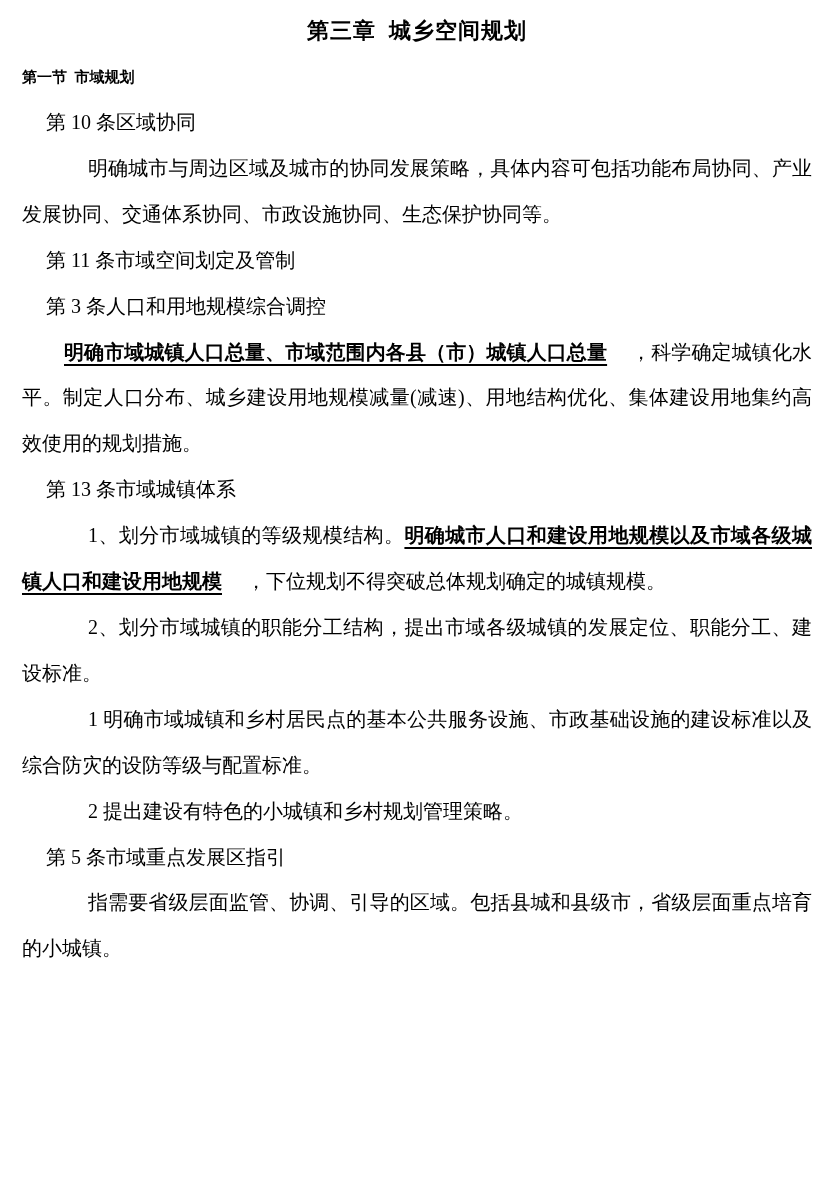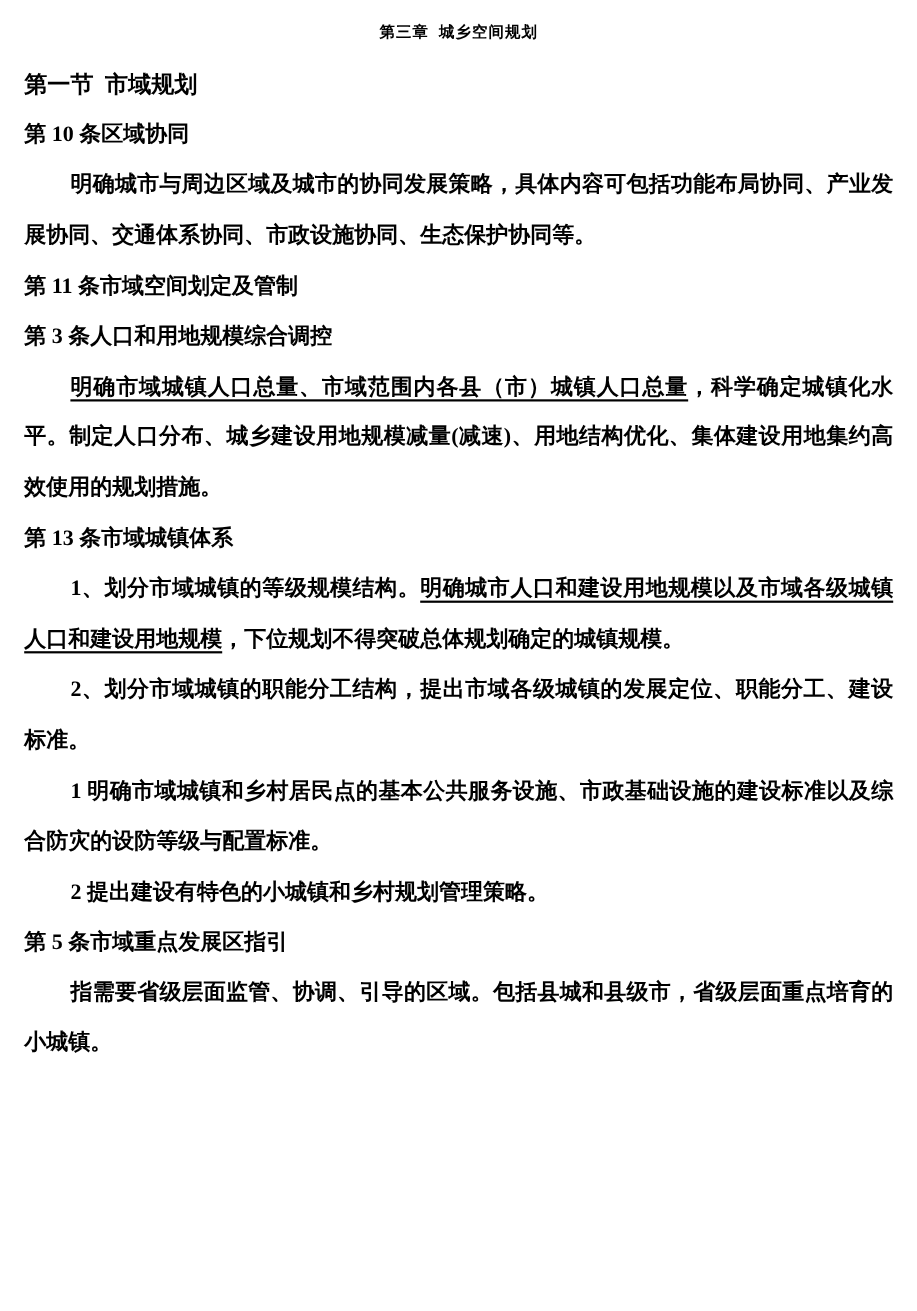--- a/index.html
+++ b/index.html
@@ -16,52 +16,53 @@
     padding: 8px 22px 0 22px;
     background: #ffffff;
     color: #000000;
     font-family: "Liberation Serif", "DejaVu Serif", serif;
     overflow: hidden;
   }
   .doc-title {
     margin: 0;
     text-align: center;
     font-weight: 700;
-    font-size: 14px;
+    font-size: 22px;
     line-height: 46px;
     letter-spacing: 1px;
     white-space: pre;
   }
   .section-heading {
     margin: 0;
     text-align: left;
     font-weight: 700;
-    font-size: 21px;
+    font-size: 15px;
     line-height: 46px;
     white-space: pre;
   }
   .doc-body { }
   .doc-body p {
     margin: 0;
     font-size: 20px;
     line-height: 45.9px;
   }
   p.article {
     text-align: left;
     text-indent: 0;
     font-weight: 400;
   }
   p.paragraph {
     text-align: justify;
     text-justify: inter-ideograph;
     text-indent: 42px;
   }
   .run-regular {
-    font-weight: 700;
+    font-weight: 400;
     text-decoration: none;
+    margin-left: 24px;
   }
   .run-emphasis {
     font-weight: 700;
     text-decoration: underline;
     text-decoration-thickness: 1.5px;
     text-underline-offset: 5px;
   }
 </style>
 </head>
 <body>

